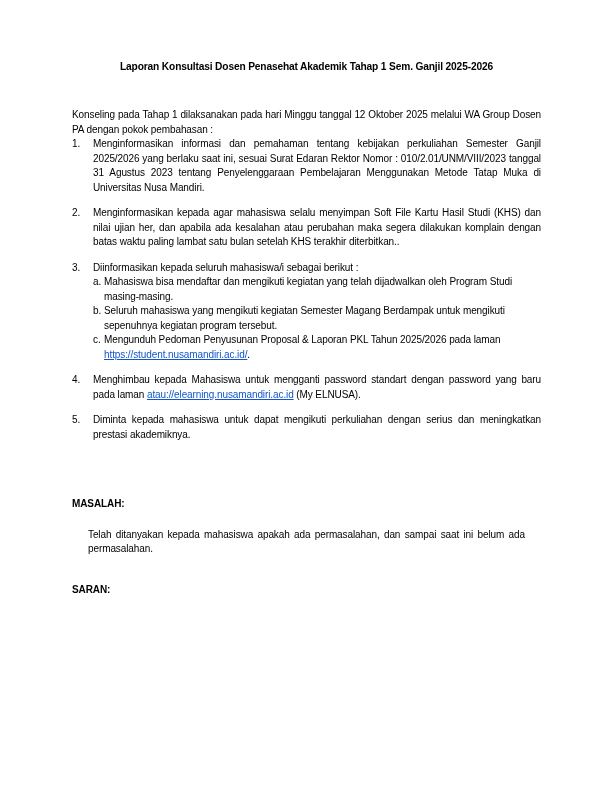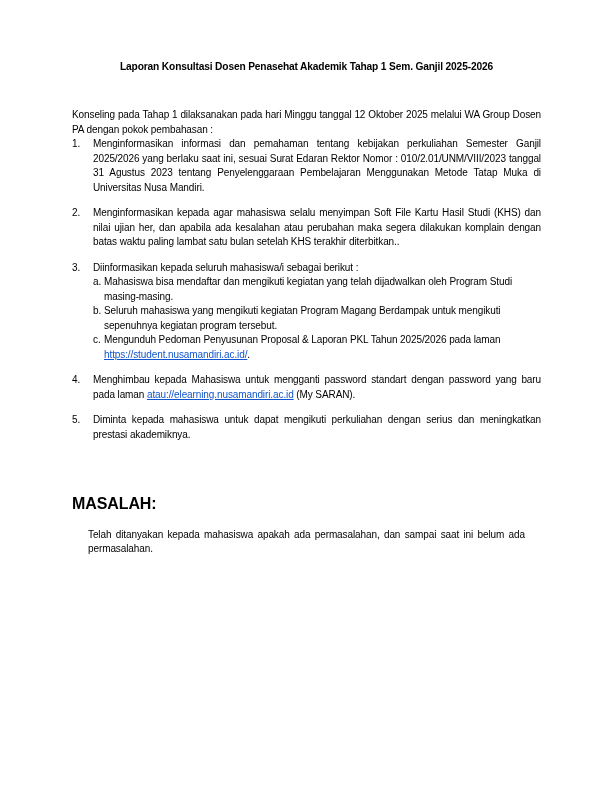--- a/index.html
+++ b/index.html
@@ -109,21 +109,21 @@
     color: #1155cc;
     text-decoration: underline;
     text-align: right;
   }
 
   .section {
     margin-top: 26px;
   }
 
   .section-heading {
-    font-size: 16px;
+    font-size: 10px;
     font-weight: bold;
     line-height: 14.5px;
     letter-spacing: -0.1px;
     margin: 0;
   }
 
   .section-body {
     font-size: 10px;
     line-height: 14.5px;
     text-align: justify;
@@ -155,43 +155,44 @@
         <span class="num">2.</span><span>Menginformasikan kepada agar mahasiswa selalu menyimpan Soft File Kartu Hasil Studi (KHS) dan nilai ujian her, dan apabila ada kesalahan atau perubahan maka segera dilakukan komplain dengan batas waktu paling lambat satu bulan setelah KHS terakhir diterbitkan..</span>
       </li>
 
       <li>
         <span class="num">3.</span><span>Diinformasikan kepada seluruh mahasiswa/i sebagai berikut :</span>
         <ol class="sub-list sub-wrap">
           <li>
             <span class="subnum">a.</span><span>Mahasiswa bisa mendaftar dan mengikuti kegiatan yang telah dijadwalkan oleh Program Studi masing-masing.</span>
           </li>
           <li>
-            <span class="subnum">b.</span><span>Seluruh mahasiswa yang mengikuti kegiatan Program Magang Berdampak untuk mengikuti sepenuhnya kegiatan program tersebut.</span>
+            <span class="subnum">b.</span><span>Seluruh mahasiswa yang mengikuti kegiatan Semester Magang Berdampak untuk mengikuti sepenuhnya kegiatan program tersebut.</span>
           </li>
           <li>
             <span class="subnum">c.</span><span>Mengunduh Pedoman Penyusunan Proposal &amp; Laporan PKL Tahun 2025/2026 pada laman </span><a class="doclink" href="#">https://student.nusamandiri.ac.id/</a><span>.</span>
           </li>
         </ol>
       </li>
 
       <li>
-        <span class="num">4.</span><span>Menghimbau kepada Mahasiswa untuk mengganti password standart dengan password yang baru pada laman </span><a class="doclink" href="#">atau://elearning.nusamandiri.ac.id</a><span> (My SARAN).</span>
+        <span class="num">4.</span><span>Menghimbau kepada Mahasiswa untuk mengganti password standart dengan password yang baru pada laman </span><a class="doclink" href="#">atau://elearning.nusamandiri.ac.id</a><span> (My ELNUSA).</span>
       </li>
 
       <li>
         <span class="num">5.</span><span>Diminta kepada  mahasiswa untuk dapat mengikuti perkuliahan dengan serius dan meningkatkan prestasi akademiknya.</span>
       </li>
 
     </ol>
 
     <div class="gap-after-list"></div>
 
     <div class="section">
       <p class="section-heading">MASALAH:</p>
       <p class="section-body">Telah ditanyakan kepada mahasiswa apakah ada permasalahan, dan sampai saat ini belum ada permasalahan.</p>
     </div>
 
 
     <div class="section">
+      <p class="section-heading">SARAN:</p>
     </div>
 
   </div>
 </div>
 
 </body></html>

